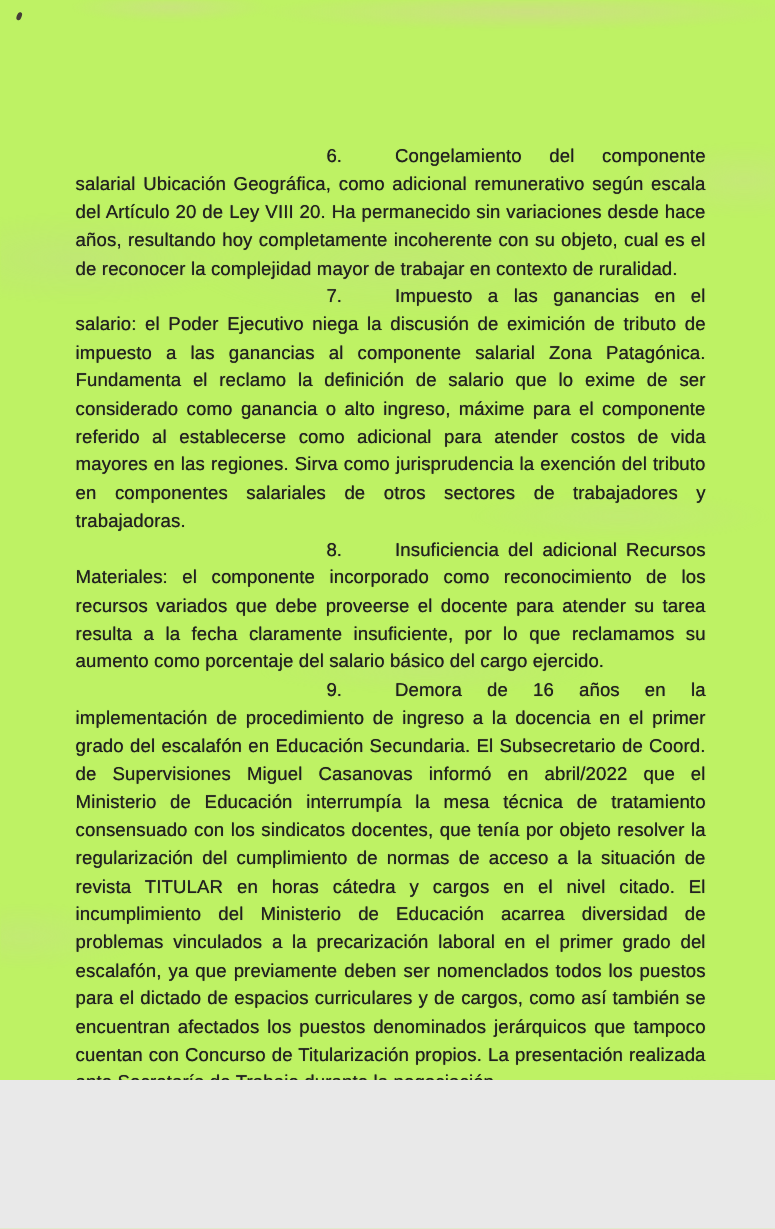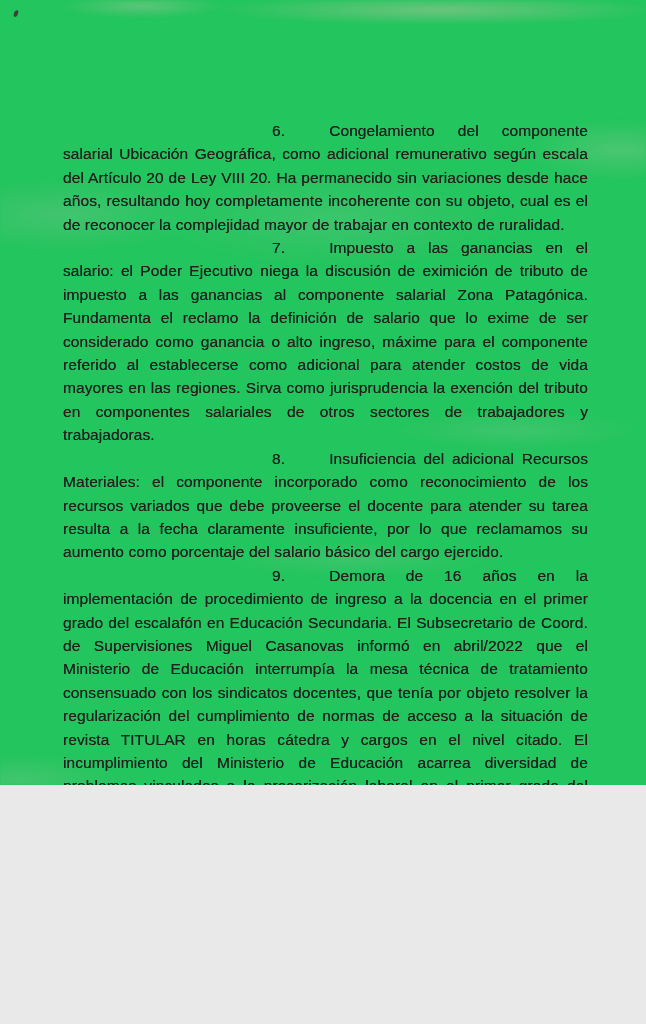--- a/index.html
+++ b/index.html
@@ -3,23 +3,23 @@
 <meta charset="utf-8">
 <style>
   html, body {
     margin: 0;
     padding: 0;
     background: #e9e9e9;
   }
   .page {
     position: relative;
     width: 646px;
-    height: 785px;
+    height: 900px;
     margin: 0 auto;
-    background: #22c55e;
+    background: #bef264;
     overflow: hidden;
     font-family: "Liberation Sans", "DejaVu Sans", sans-serif;
     color: #222120;
   }
   
   .artifacts {
     position: absolute;
     inset: 0;
     pointer-events: none;
     background:

